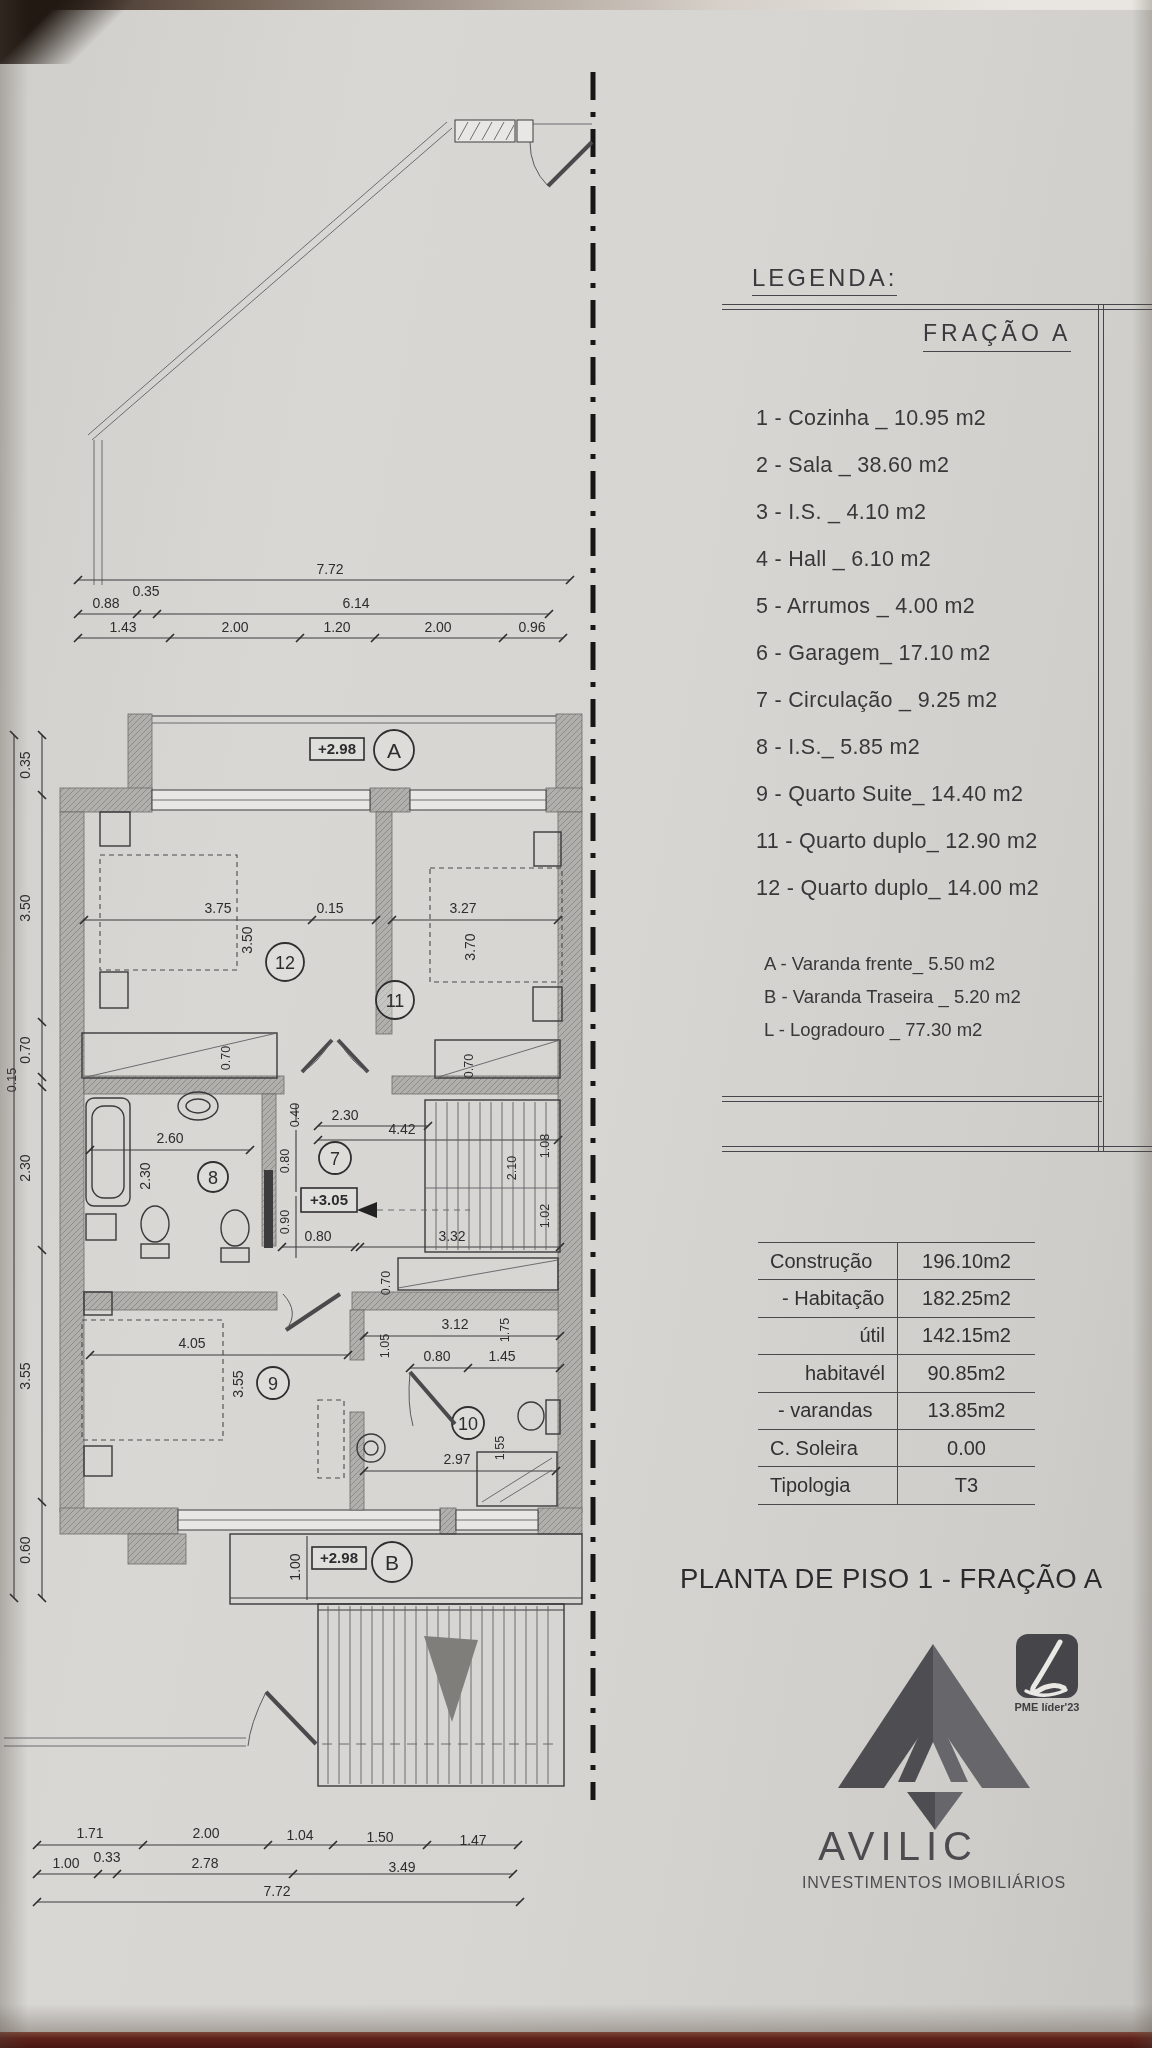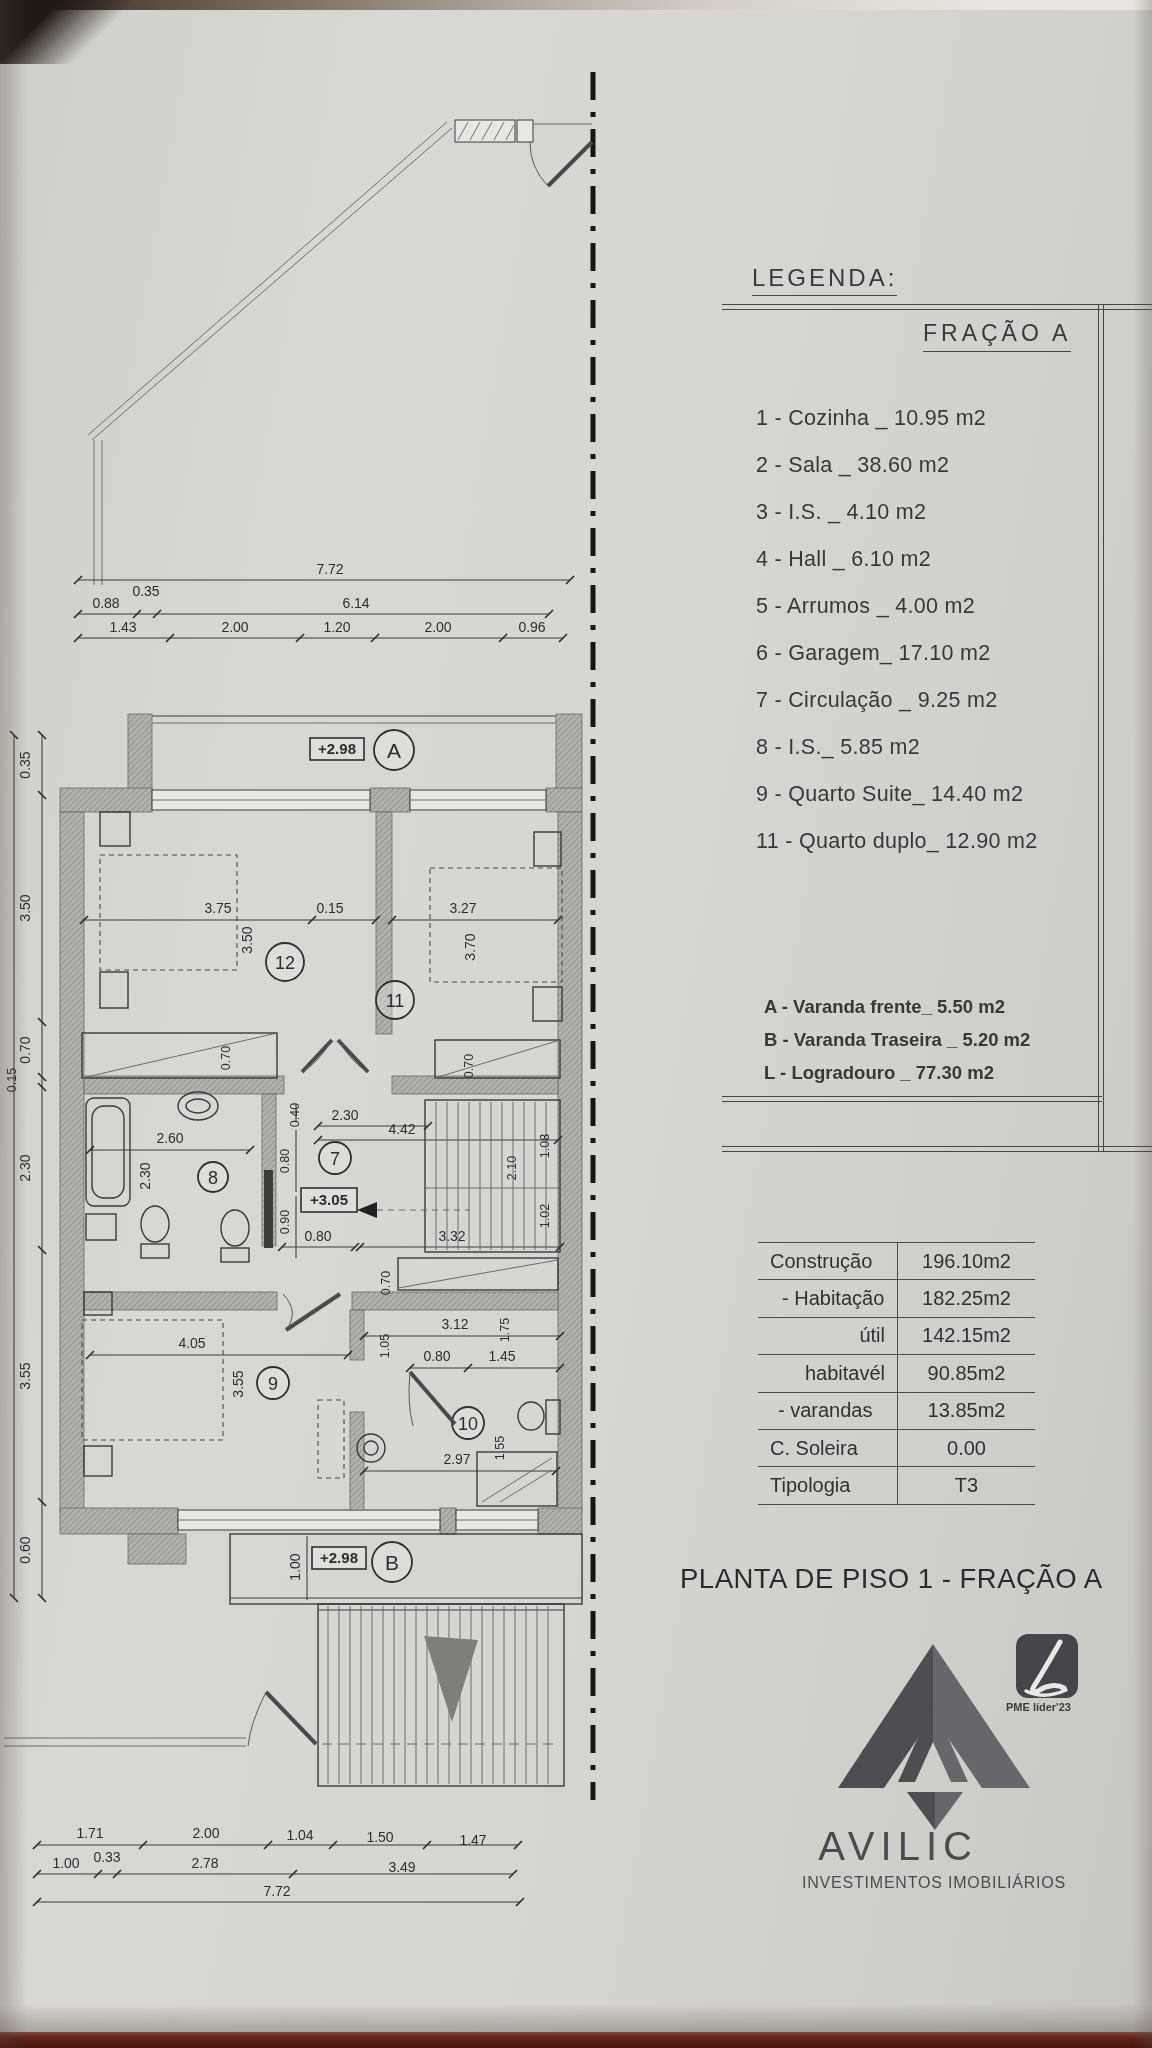--- a/index.html
+++ b/index.html
@@ -41,42 +41,42 @@
 
   
   .rule-h{position:absolute;height:4px;border-top:1.7px solid #46464a;border-bottom:1.7px solid #46464a;}
   .rule-v{position:absolute;width:4px;border-left:1.7px solid #46464a;border-right:1.7px solid #46464a;}
   .legenda-title{position:absolute;left:752px;top:264px;font-size:24px;letter-spacing:3px;color:#3a3a3e;
         border-bottom:1.8px solid #46464a;padding-bottom:3px;}
   .fracao-title{position:absolute;left:923px;top:320px;font-size:23px;letter-spacing:4px;color:#3a3a3e;
         border-bottom:1.8px solid #46464a;padding-bottom:4px;}
   .legend-items{position:absolute;left:756px;top:406px;margin:0;padding:0;list-style:none;}
   .legend-items li{height:47px;font-size:21.5px;color:#38383b;letter-spacing:.3px;}
-  .legend-sub{position:absolute;left:764px;top:996px;margin:0;padding:0;list-style:none;font-weight:bold;}
+  .legend-sub{position:absolute;left:764px;top:953px;margin:0;padding:0;list-style:none;}
   .legend-sub li{height:33px;font-size:18.5px;color:#38383b;}
 
   
   .areas-table{position:absolute;left:758px;top:1242px;width:277px;border-top:1.7px solid #4a4a4c;}
   .arow{display:flex;height:36.4px;border-bottom:1.7px solid #4a4a4c;align-items:center;
         font-size:20px;color:#313134;}
   .arow .lbl{width:140px;padding-left:12px;border-right:1.5px solid #4a4a4c;height:100%;
         display:flex;align-items:center;box-sizing:border-box;}
   .arow:nth-child(2) .lbl{padding-left:24px;}
   .arow:nth-child(5) .lbl{padding-left:20px;}
   .arow:nth-child(3) .lbl,.arow:nth-child(4) .lbl{justify-content:flex-end;padding-right:12px;}
   .arow .val{flex:1;text-align:center;}
 
   .plan-title{position:absolute;left:680px;top:1563px;width:470px;font-size:27.5px;color:#2b2b2e;
         letter-spacing:.5px;white-space:nowrap;}
 
   .logo-name{position:absolute;left:772px;top:1824px;width:252px;text-align:center;
         font-size:40px;letter-spacing:6px;color:#4c4c50;}
   .logo-tagline{position:absolute;left:796px;top:1874px;width:276px;text-align:center;
         font-size:16px;letter-spacing:.8px;color:#4c4c50;}
-  .badge-caption{position:absolute;left:1006px;top:1701px;width:82px;text-align:left;
+  .badge-caption{position:absolute;left:1006px;top:1701px;width:82px;text-align:center;
         font-size:11px;font-weight:700;color:#3e3e42;}
 </style>
 </head>
 <body>
 
 <div class="page">
 
   <svg id="plan-svg" width="1152" height="2048" viewBox="0 0 1152 2048">
     <defs>
       <pattern id="wl" patternUnits="userSpaceOnUse" width="6" height="6">
@@ -381,20 +381,21 @@
     <li>1 - Cozinha _ 10.95 m2</li>
     <li>2 - Sala  _ 38.60 m2</li>
     <li>3 - I.S. _ 4.10 m2</li>
     <li>4 - Hall _ 6.10 m2</li>
     <li>5 - Arrumos _ 4.00 m2</li>
     <li>6 - Garagem_ 17.10 m2</li>
     <li>7 - Circulação _ 9.25 m2</li>
     <li>8 - I.S._ 5.85 m2</li>
     <li>9 - Quarto Suite_ 14.40 m2</li>
     <li>11 - Quarto duplo_ 12.90 m2</li>
+    <li>12 - Quarto duplo_ 14.00 m2</li>
   </ul>
   <ul class="legend-sub">
     <li>A - Varanda frente_ 5.50 m2</li>
     <li>B - Varanda Traseira _ 5.20 m2</li>
     <li>L - Logradouro _ 77.30 m2</li>
   </ul>
 
   <div class="areas-table">
     <div class="arow">
       <div class="lbl">Construção</div>

